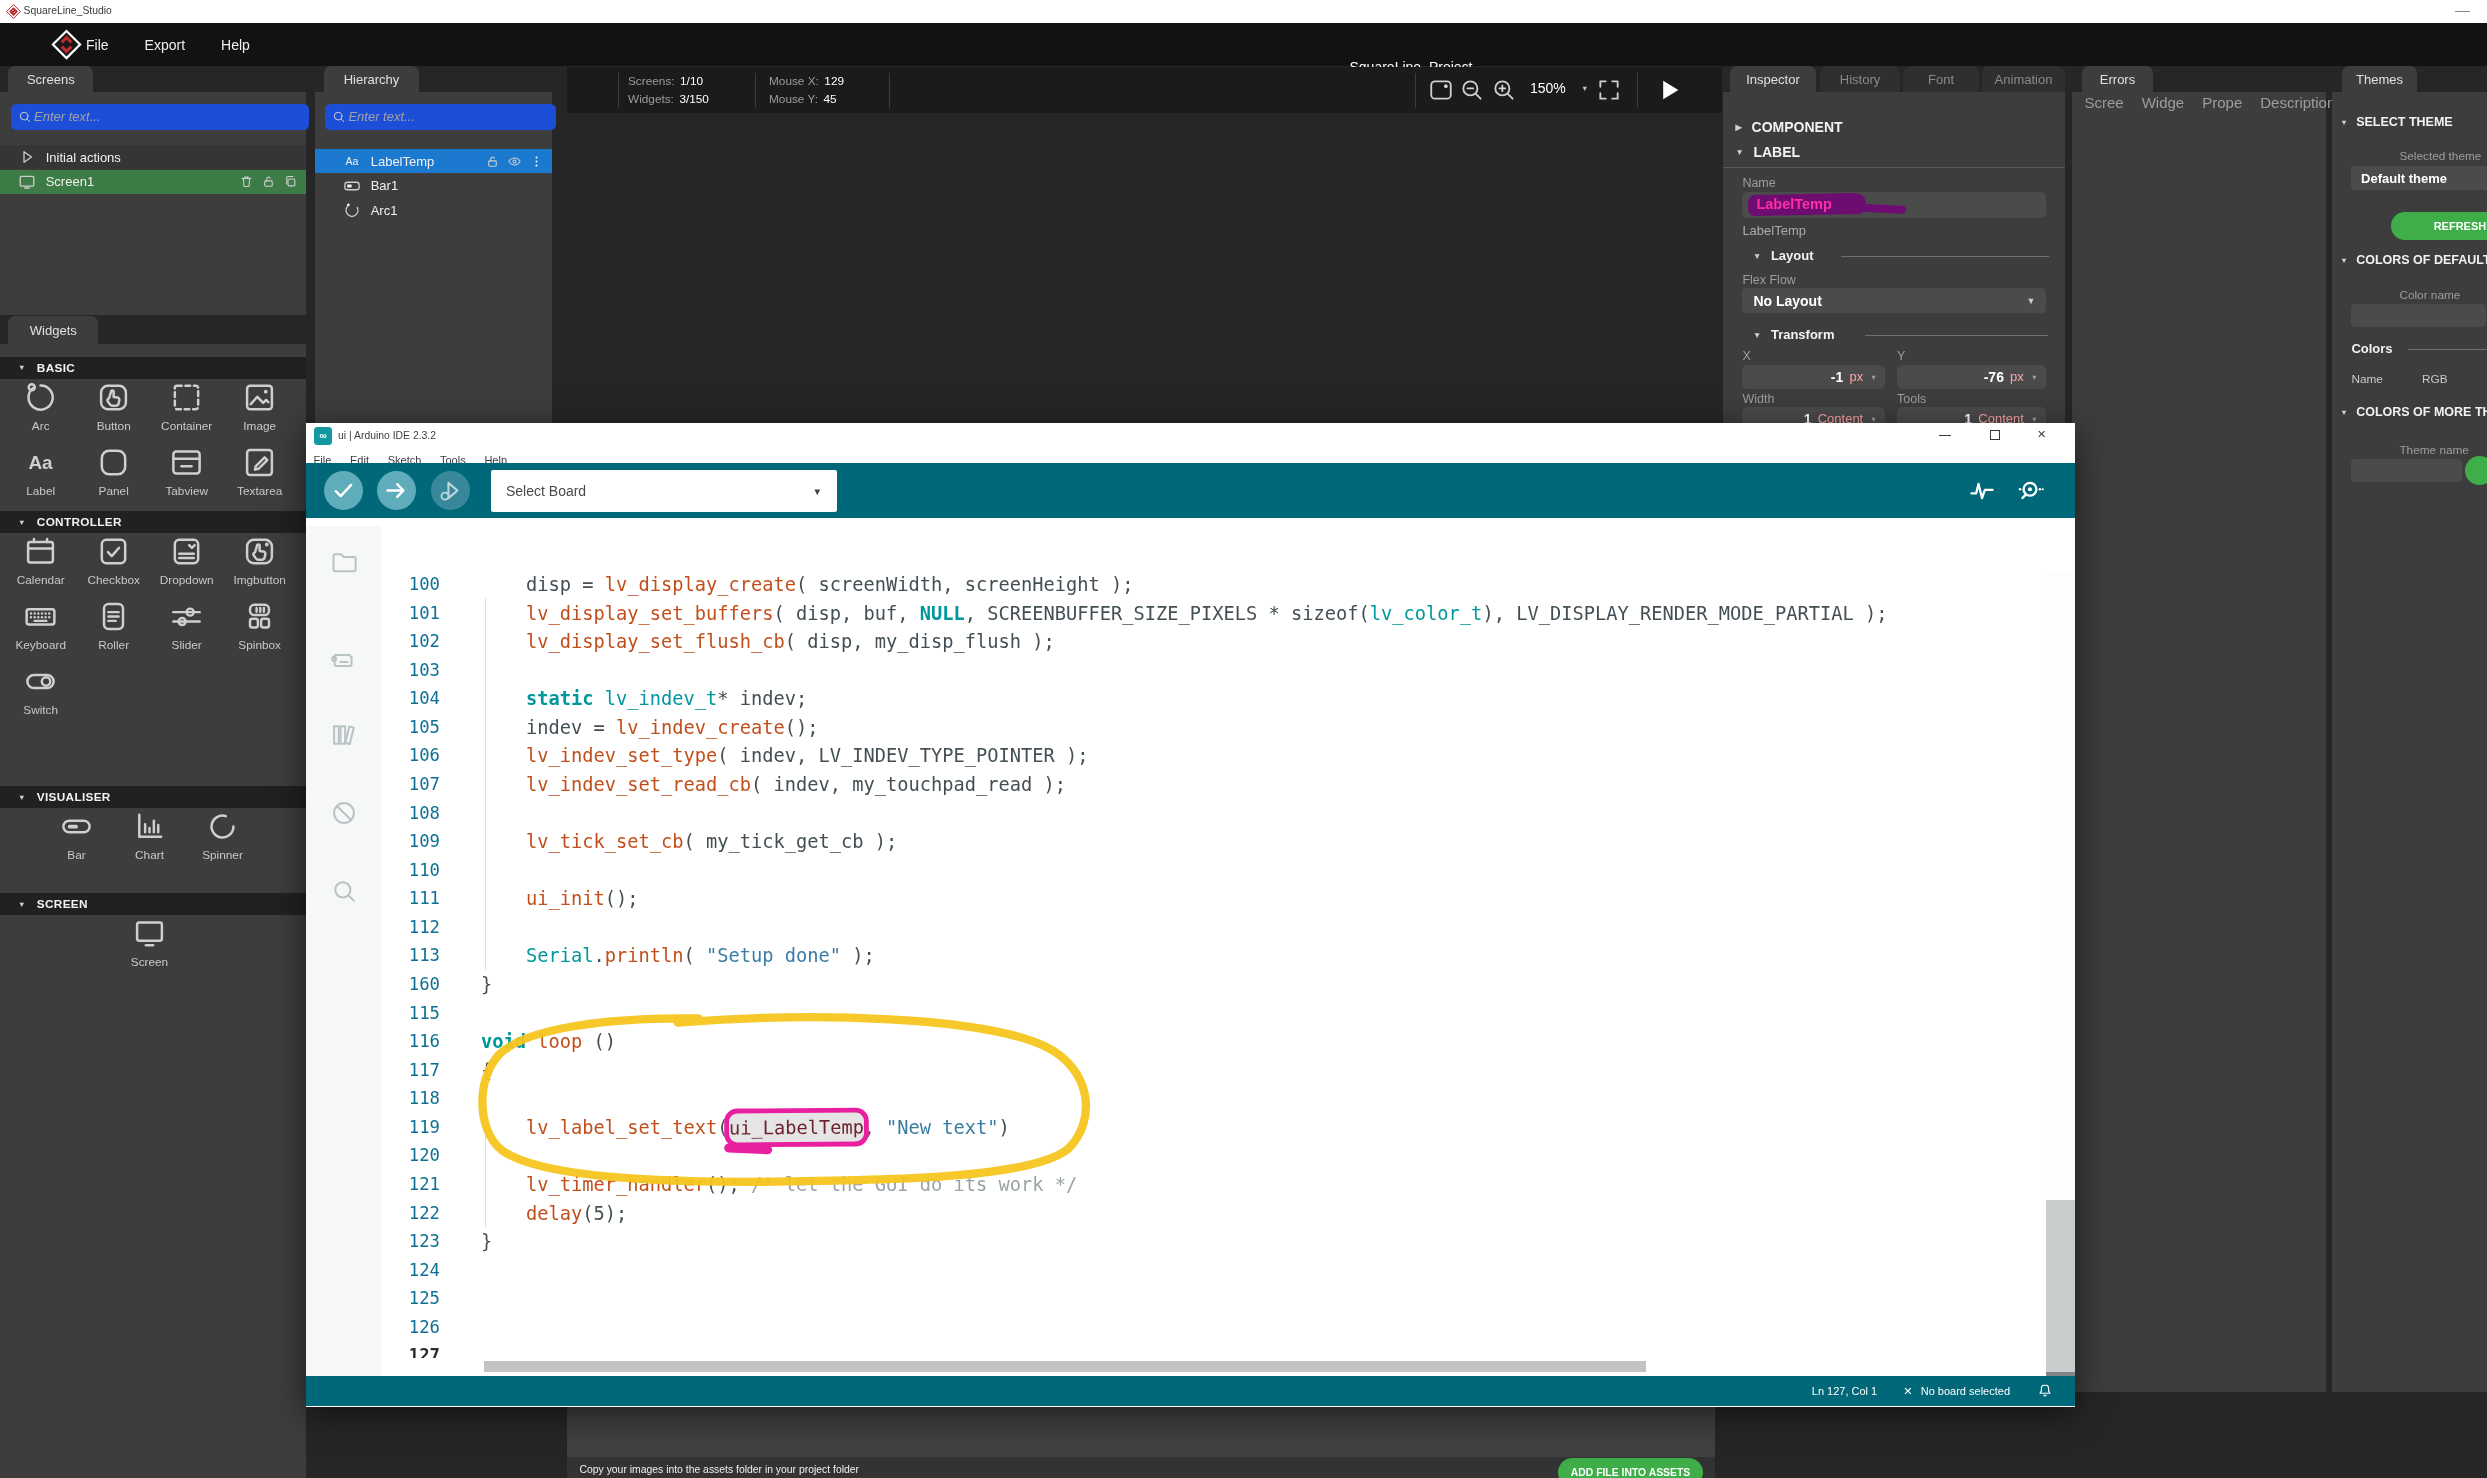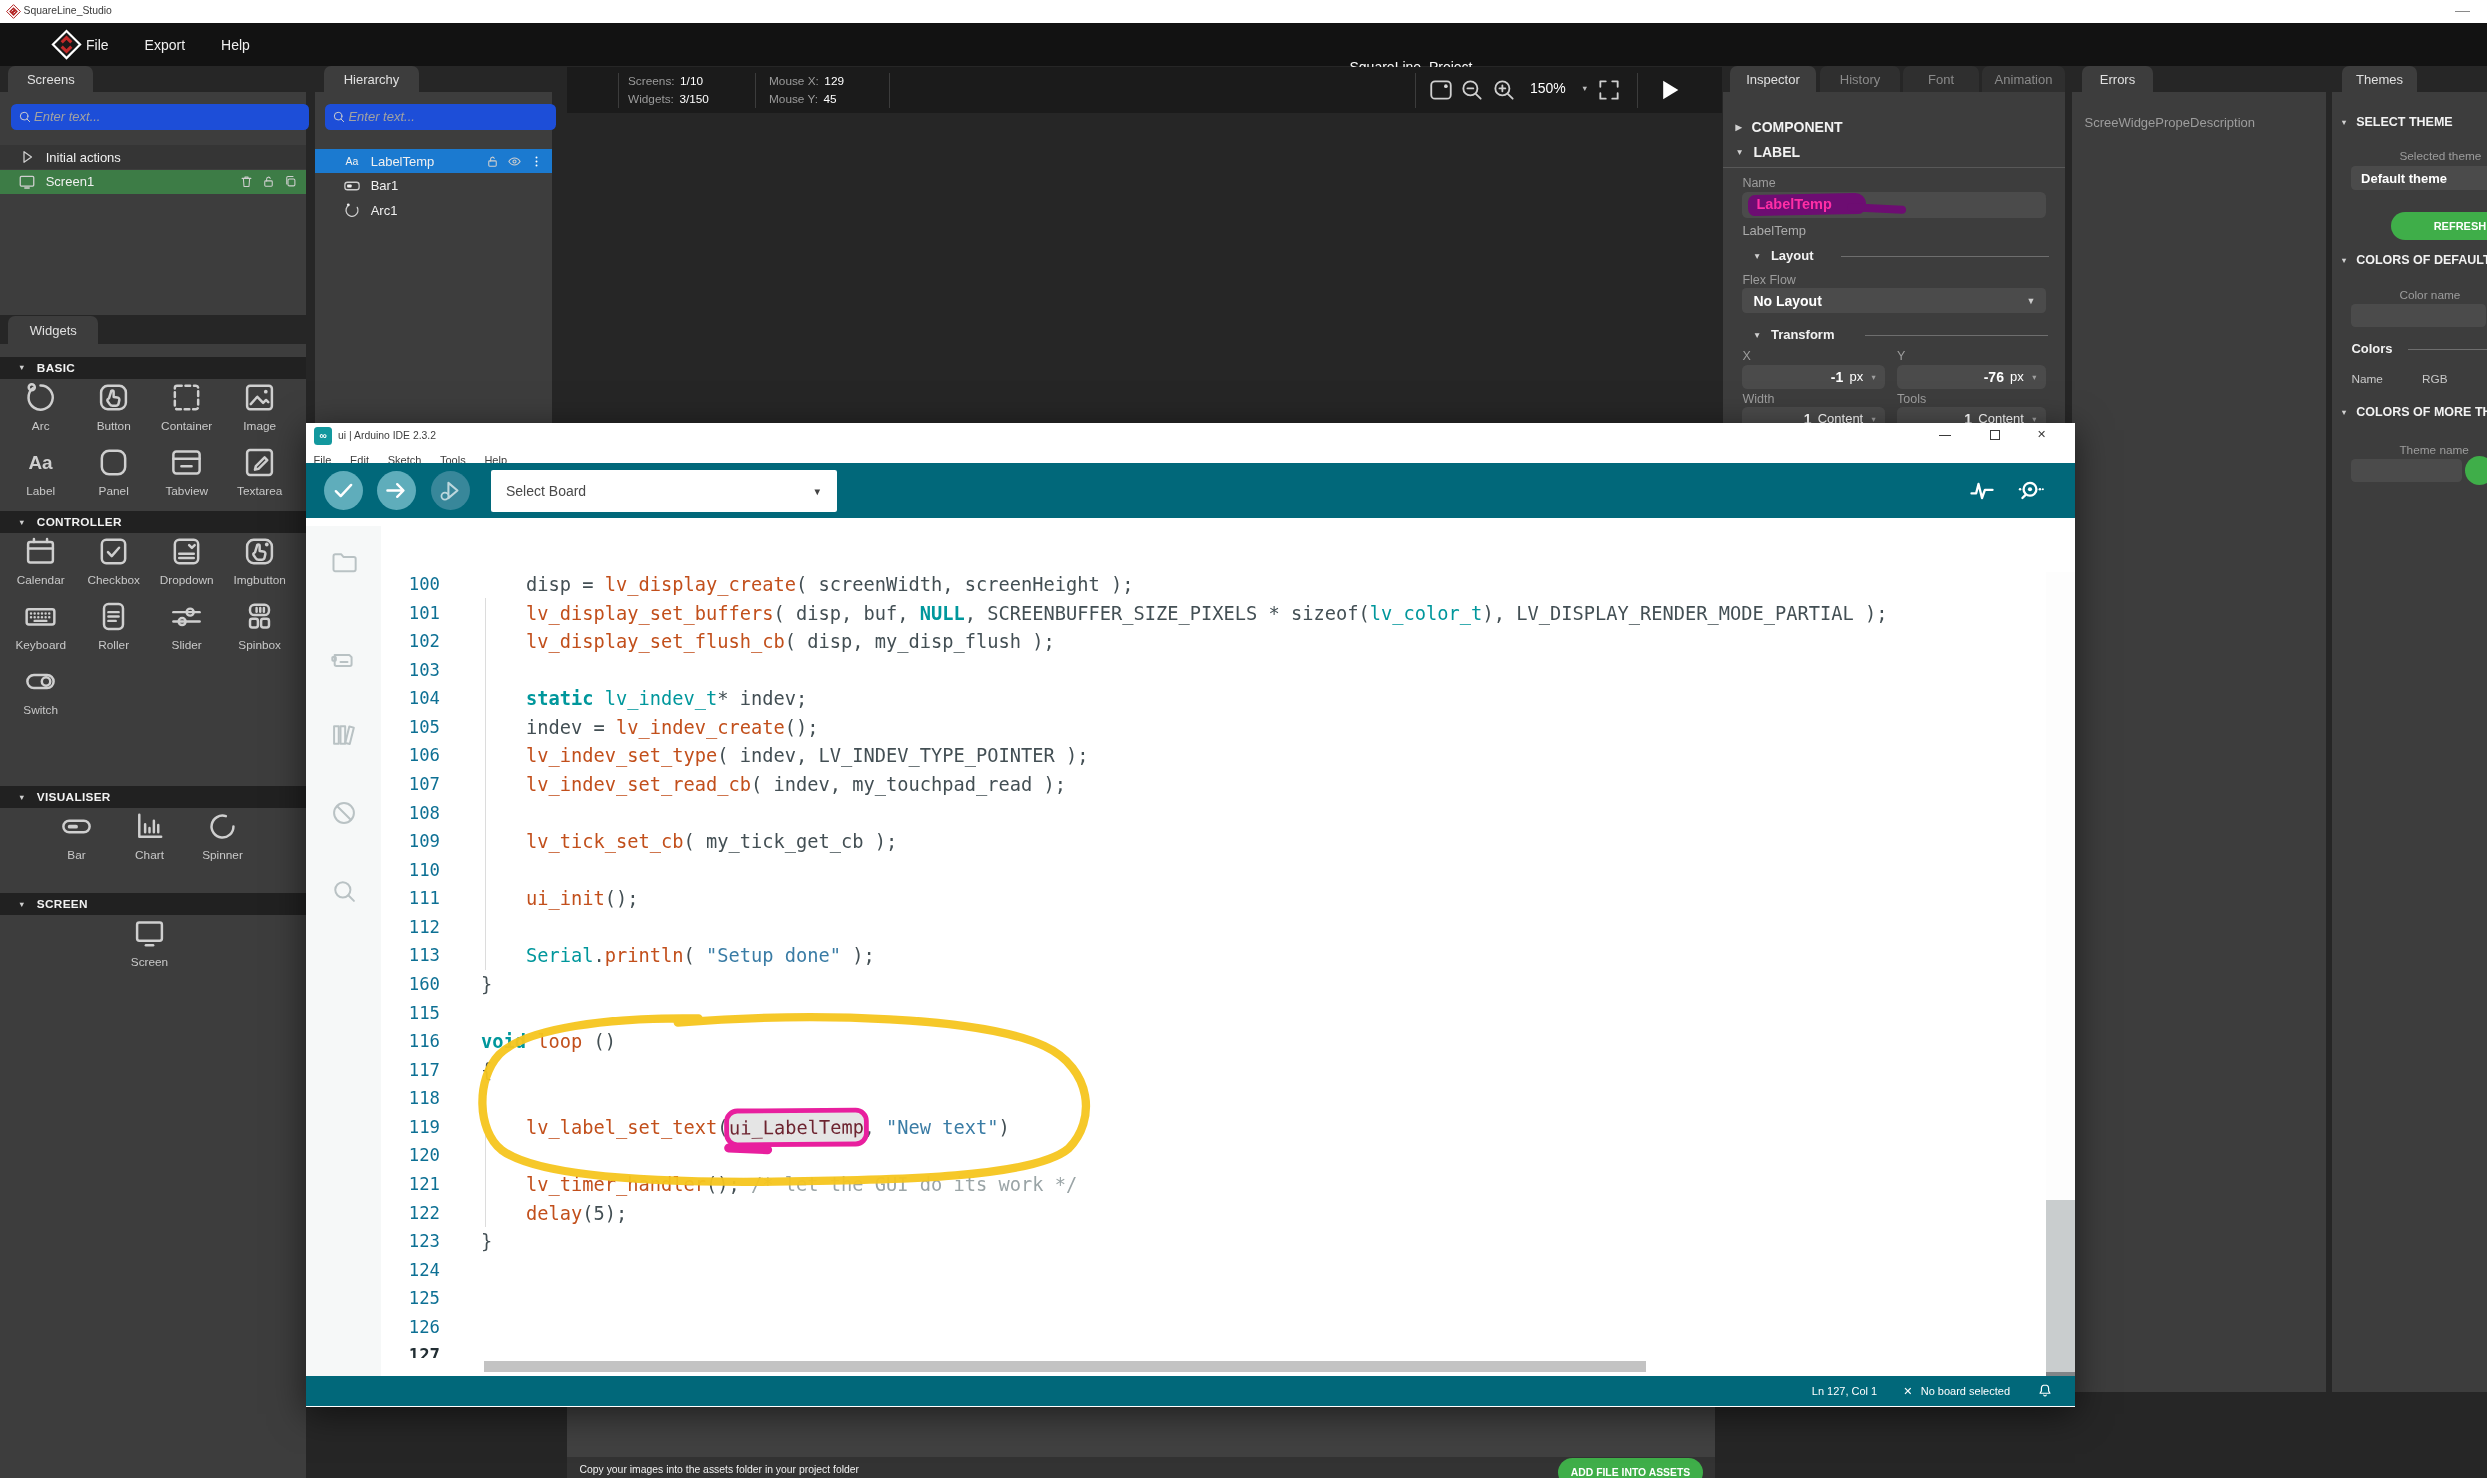--- a/index.html
+++ b/index.html
@@ -50,21 +50,21 @@
   .stat .l{color:#9b9b9b;} .stat .v{color:#ffffff;margin-left:5.5px;}
   .cvic svg{width:26px;height:26px;}
 
   
   .insp-lab{font-size:12.5px;color:#9d9d9d;}
   .insp-hdr{font-weight:bold;font-size:14px;color:#f2f2f2;display:flex;align-items:center;gap:9.7px;}
   .insp-hdr .car{font-size:8.3px;color:#d0d0d0;}
   .ifield{position:absolute;background:#4b4b4b;border-radius:5.5px;display:flex;align-items:center;
           justify-content:flex-end;padding:0 9.7px;box-sizing:border-box;}
   .ifield .val{color:#fff;font-weight:bold;font-size:14px;}
-  .ifield .unit{color:#ffffff;font-size:13px;margin-left:6.2px;}
+  .ifield .unit{color:#fca5a5;font-size:13px;margin-left:6.2px;}
   .ifield .car{color:#9f9f9f;font-size:8.3px;margin-left:8.3px;}
   .hline{position:absolute;height:0.7px;background:#6e6e6e;}
 
   .nmark{position:absolute;left:5.5px;top:2.1px;width:118px;height:21px;background:#6d0d72;
          border-radius:7px 11px 8.3px 7px;transform:rotate(-1.2deg);}
   .nmark::after{content:"";position:absolute;right:-40px;bottom:1.4px;width:59px;height:7.6px;
          background:#6d0d72;border-radius:4.2px;transform:rotate(4deg);}
   .nval{position:relative;color:#ff2ea6;font-weight:bold;font-size:14.5px;padding-left:14px;line-height:25.6px;}
 
   
@@ -539,21 +539,21 @@
     </div>
     <div class="ifield" style="left:174px;top:315px;width:149px;height:23.5px">
       <span class="val">1</span>
         <span class="unit">Content</span>
         <span class="car">▾</span>
     </div>
   </div>
 
   <div class="abs ptab" style="left:2082px;top:66px;width:71px;height:26px">Errors</div>
   <div class="abs pbody" style="left:2072px;top:92px;width:254px;height:1300px">
-    <div id="errors-cols" class="abs" style="left:12.5px;top:23px;display:flex;font-size:13px;color:#9d9d9d">
+    <div id="errors-cols" class="abs" style="left:12.5px;top:2px;display:flex;gap:18px;font-size:15px;color:#9d9d9d">
         <span>Scree</span>
         <span>Widge</span>
         <span>Prope</span>
         <span>Description</span>
       </div>
   </div>
 
   <div class="abs ptab" style="left:2342px;top:66px;width:75px;height:26px">Themes</div>
   <div class="abs pbody" style="left:2332px;top:92px;width:156px;height:1300px">
     <div class="thhdr" style="left:8.3px;top:23px">

